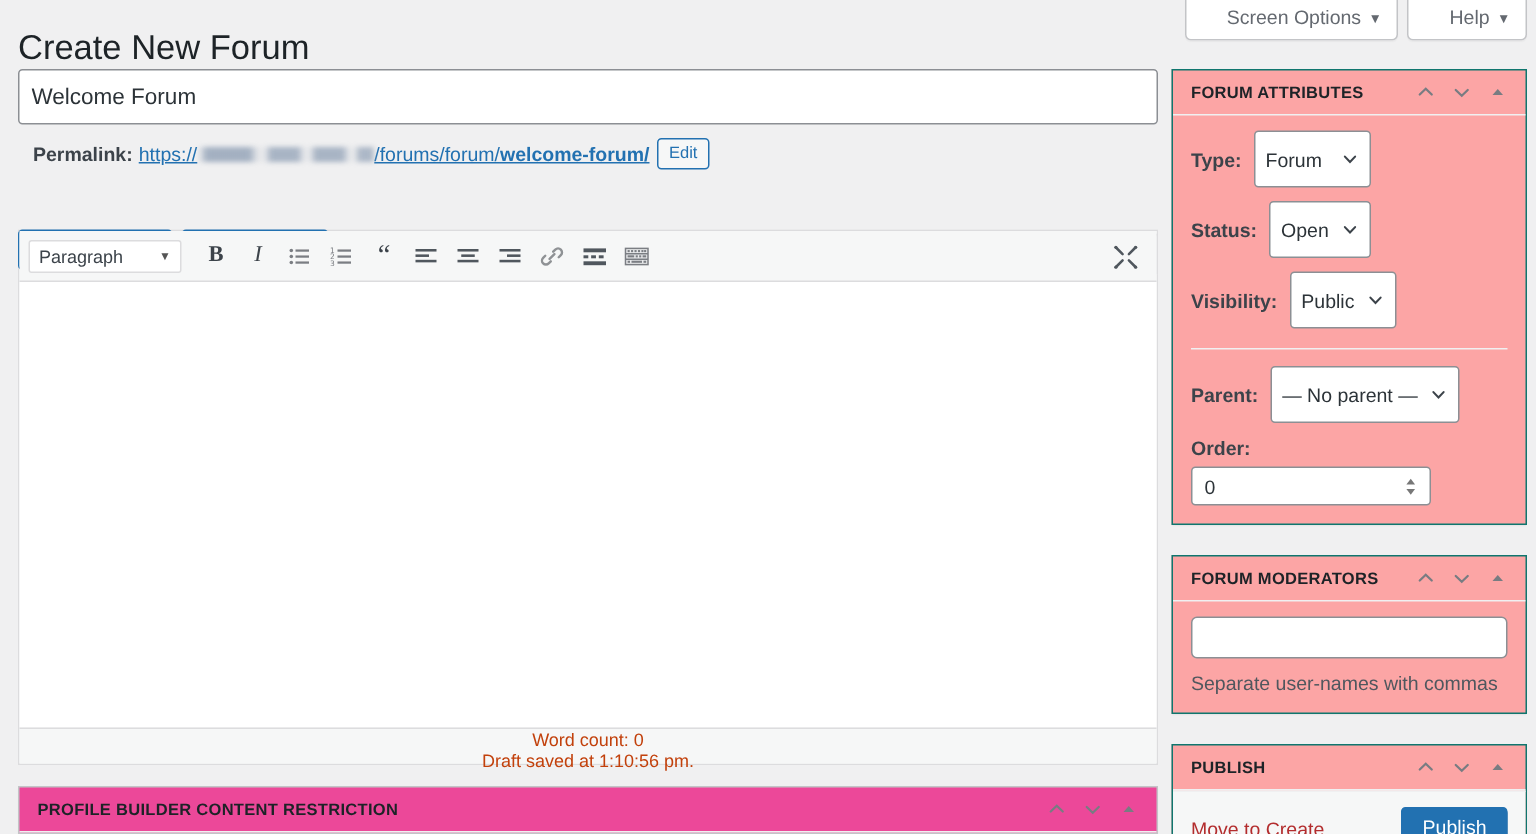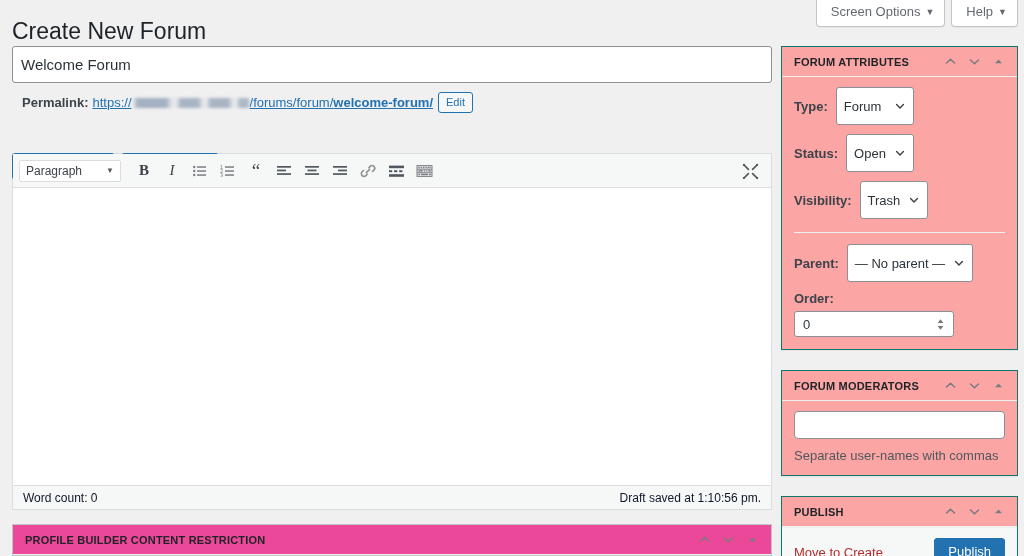--- a/index.html
+++ b/index.html
@@ -19,21 +19,21 @@
     top: 0; right: 6px;
     display: flex;
     gap: 6px;
     align-items: flex-start;
   }
   .meta-btn {
     background: #fff;
     border: 1px solid #c3c4c7;
     border-top: none;
     border-radius: 0 0 4px 4px;
-    padding: 4px 10px 5px 14px;
+    padding: 4px 10px 5px 27px;
     font-size: 13px;
     color: #646970;
     line-height: 15px;
     cursor: pointer;
     box-shadow: 0 1px 1px rgba(0,0,0,.04);
     white-space: nowrap;
   }
   .meta-btn .caret { font-size: 9px; margin-left: 5px; position: relative; top: -1px; }
 
   
@@ -220,21 +220,22 @@
   }
   .editor-status {
     display: flex;
     justify-content: space-between;
     align-items: center;
     border-top: 1px solid #dcdcde;
     background: #f6f7f7;
     height: 24px;
     padding: 0 10px;
     font-size: 12px;
-    color: #0f172a;
+    color: #c2410c;
+    flex-direction: column;
   }
 
   
   .postbox {
     background: #ec4899;
     border: 1px solid #c3c4c7;
     box-shadow: 0 1px 1px rgba(0,0,0,.04);
     margin-top: 14px;
   }
   .postbox-header {
@@ -638,21 +639,21 @@
           <span>Open</span>
           <svg class="chev" width="12" height="12" viewBox="0 0 12 12" fill="none" stroke="#3c434a" stroke-width="1.4" stroke-linecap="round">
               <path d="M2.6 4.4 L6 8 L9.4 4.4"></path>
             </svg>
         </span>
       </div>
 
       <div class="attr-row">
         <span class="attr-label">Visibility:</span>
         <span class="wp-select" style="min-width:64px">
-          <span>Trash</span>
+          <span>Public</span>
           <svg class="chev" width="12" height="12" viewBox="0 0 12 12" fill="none" stroke="#3c434a" stroke-width="1.4" stroke-linecap="round">
               <path d="M2.6 4.4 L6 8 L9.4 4.4"></path>
             </svg>
         </span>
       </div>
 
       <hr class="attr-divider">
 
       <div class="attr-row">
         <span class="attr-label">Parent:</span>

